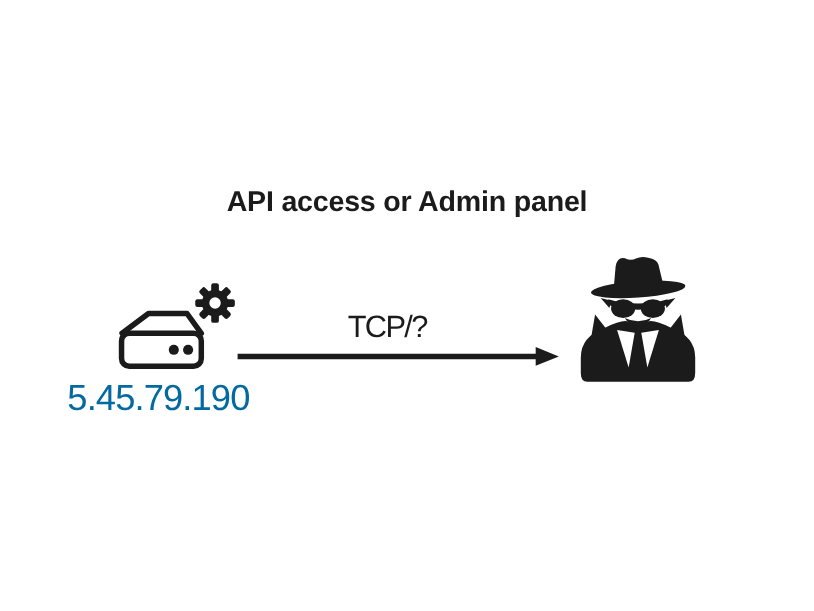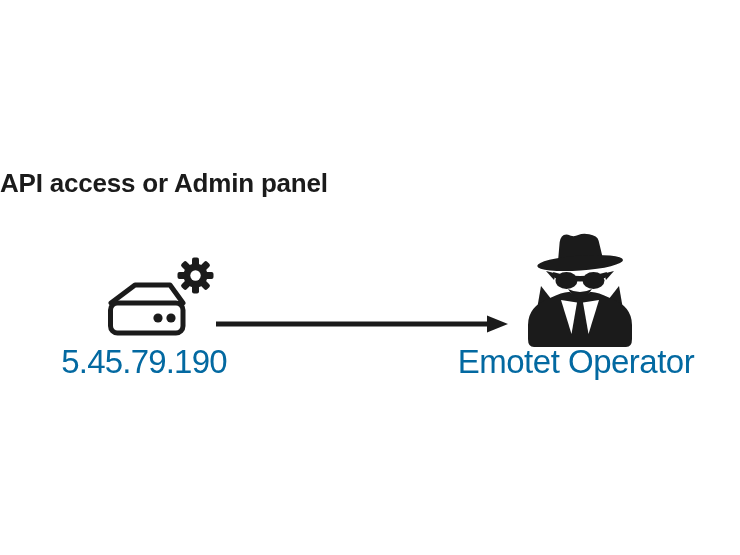--- a/index.html
+++ b/index.html
@@ -6,20 +6,21 @@
   .canvas {
     position:relative;
     width:740px; height:555px;
     background:#ffffff;
     font-family:"Liberation Sans", sans-serif;
     color:#1b1b1b;
     overflow:hidden;
   }
   .title {
     position:absolute; left:0; top:170px; width:740px;
+    text-align:center;
     font-size:26px; font-weight:700; line-height:1;
     letter-spacing:-0.2px;
     color:#1b1b1b;
   }
   .label {
     position:absolute; top:345px; width:250px;
     text-align:center;
     font-size:33px; font-weight:400; line-height:1;
     color:#0369a1; white-space:nowrap;
   }
@@ -65,20 +66,21 @@
     <circle cx="0" cy="0" r="5.2" fill="#ffffff"></circle>
   </svg>
 
   <div class="label label-source">5.45.79.190</div>
 
   <svg class="abs" style="left:212px; top:310px;" width="300" height="28" viewBox="0 0 300 28">
     <line x1="4" y1="14" x2="277" y2="14" stroke="#1b1b1b" stroke-width="5"></line>
     <polygon points="275,5.5 296,14 275,22.5" fill="#1b1b1b"></polygon>
   </svg>
 
+  <div class="edge-label">TCP/?</div>
 
   <svg class="abs" style="left:526px; top:230px;" width="108" height="118" viewBox="0 0 108 118">
     <g fill="#1b1b1b">
 
       <g transform="rotate(-4 54 31)">
         <path d="M32,30 L35,11 Q37,2 44,4 Q49,7 54,5 Q59,3 65,5 Q73,7 74,12 L77,30 Z"></path>
         <ellipse cx="54" cy="33" rx="43" ry="7.5"></ellipse>
       </g>
 
       <g>
@@ -96,15 +98,14 @@
 
       <path d="M8,117 Q2,117 2,109 L2,95 Q2,76 24,68 Q38,61 44,62 L54,71 L64,62 Q70,61 84,68 Q106,76 106,95 L106,109 Q106,117 100,117 Z"></path>
     </g>
 
     <g fill="#ffffff">
       <path d="M35,70 L51,72.5 L45.5,104 Z"></path>
       <path d="M73,70 L57,72.5 L62.5,104 Z"></path>
     </g>
   </svg>
 
-  <div class="label label-target">Emotet Operator</div>
 
 </div>
 
 </body></html>

